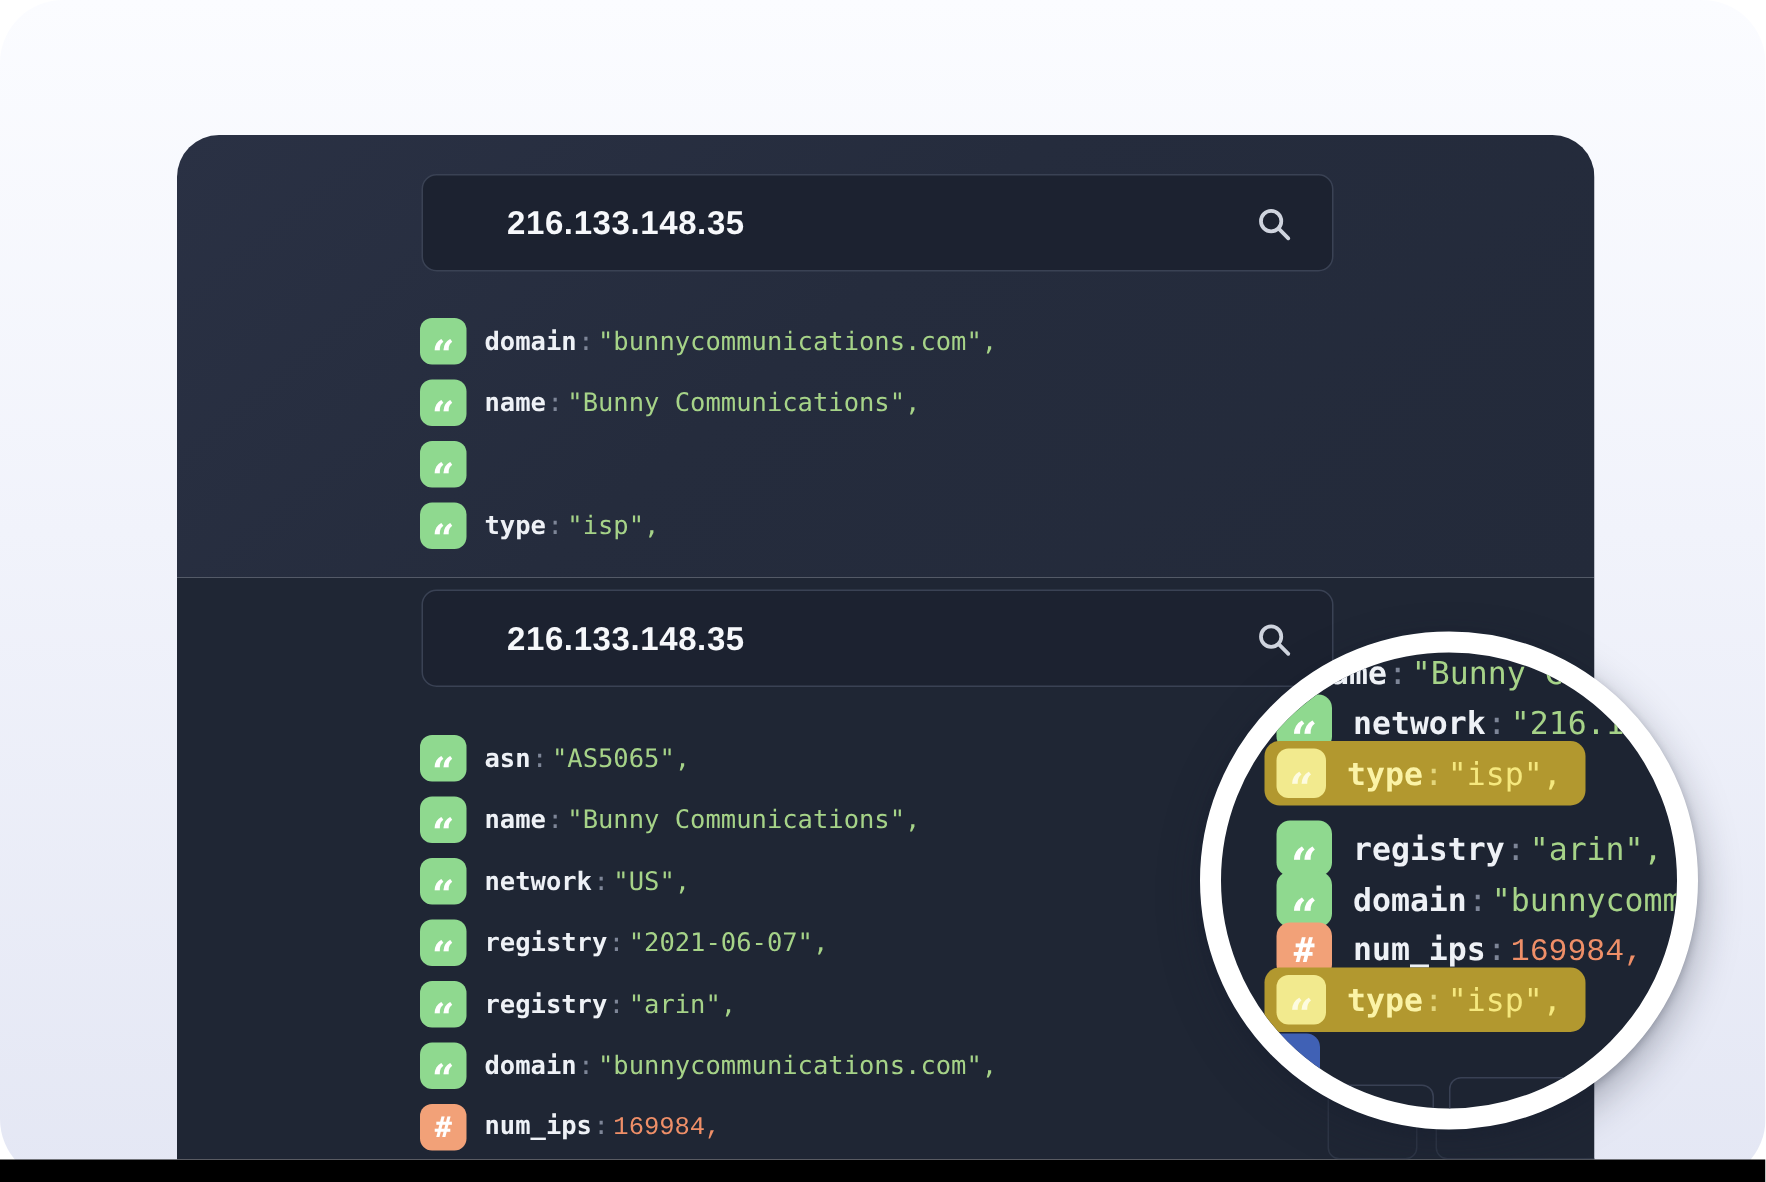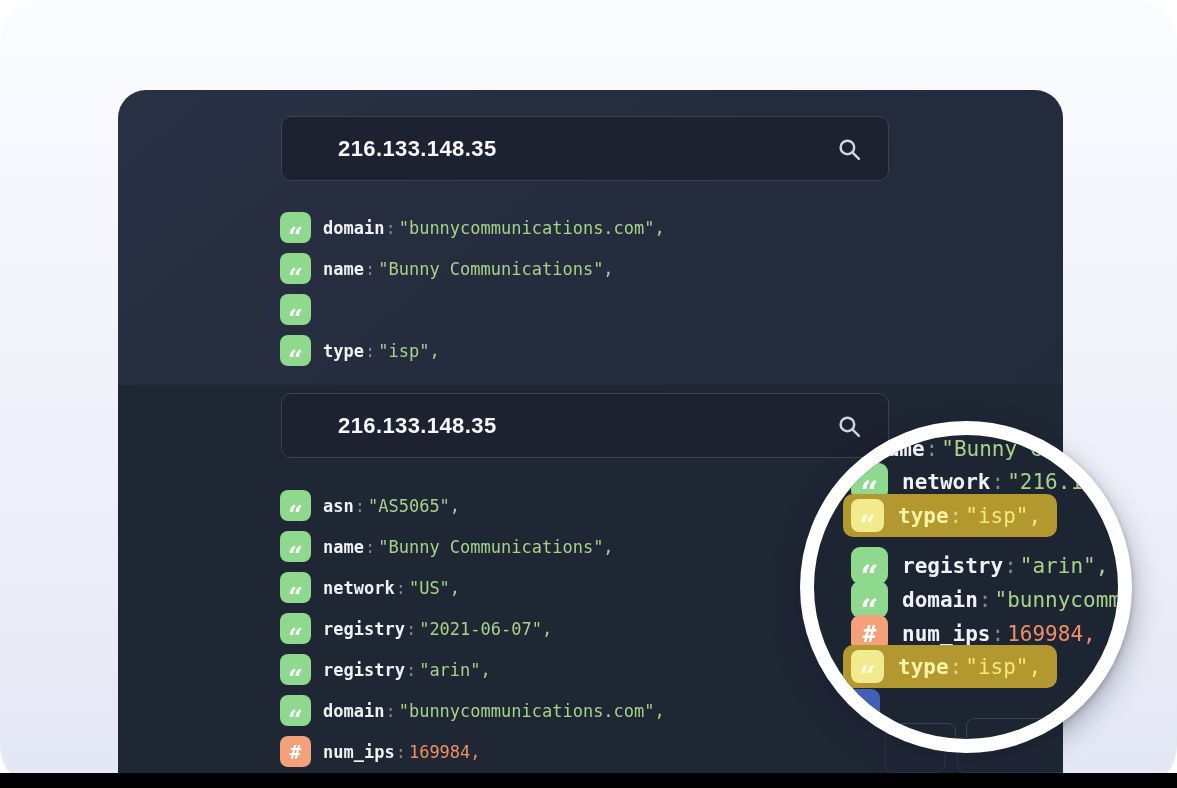--- a/index.html
+++ b/index.html
@@ -31,21 +31,21 @@
     display:flex; align-items:center; justify-content:center;
     font-family:"DejaVu Serif", serif; font-weight:700; }
   .badge .q { font-size:26px; line-height:0; transform:translateY(9px); }
   .badge .h { font-family:"DejaVu Sans Mono", monospace; font-size:19px; font-weight:700; }
   .badge-str { background:#8fd98f; color:#ffffff; }
   .badge-num { background:#f2a178; color:#ffffff; }
   .badge-bool { background:#4a70d6; color:#2b4596; }
   .k { color:#eef1f6; font-weight:700; }
   .s { color:#7e8698; margin:0 3px 0 1px; }
   .v { color:#a6d388; }
-  .v-num { color:#ef8f68; }
+  .v-num { color:#ef8f68;font-family:Liberation Mono, monospace; }
 
   .ghost-btn { position:absolute; border:1px solid #3b4356; border-radius:8px; opacity:.55; }
 
   
   .magnifier { position:absolute; left:800px; top:421px; width:332px; height:332px;
     border-radius:50%; border:14px solid #ffffff; background:#1d2432;
     overflow:hidden; z-index:5;
     box-shadow:0 10px 28px rgba(25,31,48,.35), 0 2px 6px rgba(25,31,48,.25); }
   .zrow { position:absolute; display:flex; align-items:center; gap:14px;
     white-space:nowrap; font-size:21px; }

